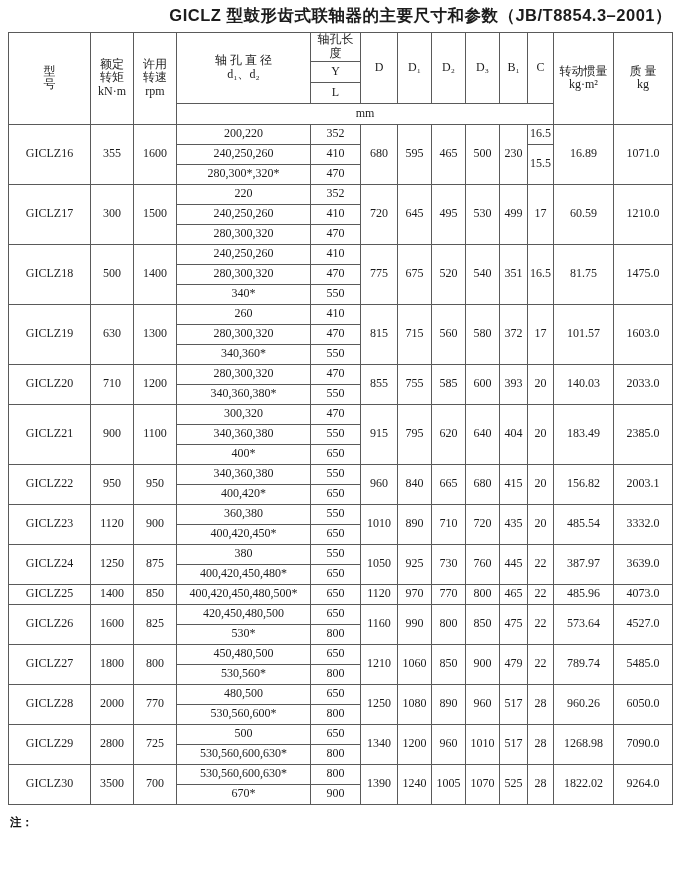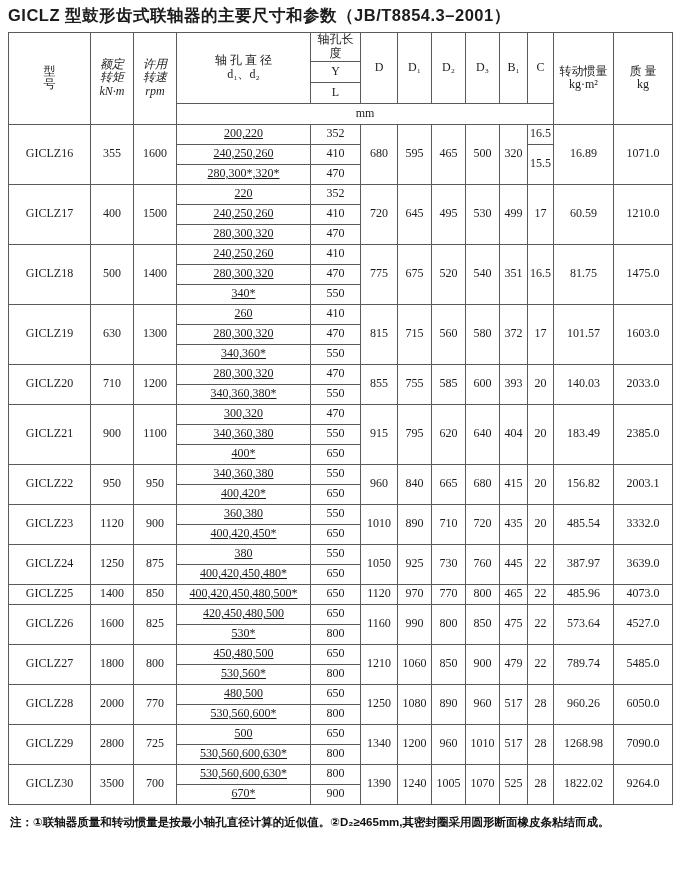--- a/index.html
+++ b/index.html
@@ -7,21 +7,21 @@
   body {
     width: 680px;
     font-family: "Liberation Serif", "DejaVu Serif", serif;
     color: #1c1c1c;
   }
   .page { width: 680px; padding: 3px 8px 6px 8px; }
   .title {
     font-family: "Liberation Sans", "DejaVu Sans", sans-serif;
     font-size: 16.5px;
     font-weight: bold;
-    text-align: left;
+    text-align: right;
     margin: 2px 0 5px 0;
     letter-spacing: 0.5px;
     white-space: nowrap;
   }
   table.spec {
     border-collapse: collapse;
     width: 664px;
     table-layout: fixed;
   }
   table.spec th, table.spec td {
@@ -31,23 +31,23 @@
     text-align: center;
     vertical-align: middle;
     padding: 0 2px;
     line-height: 1.15;
     overflow: hidden;
   }
   table.spec thead th { height: 21px; }
   table.spec tbody td { height: 20px; }
   .pre { white-space: pre-line; }
   .lh2 { line-height: 2.1; }
-  .lh16 { line-height: 1.55; font-style: italic; }
+  .lh16 { line-height: 1.55; }
   th.small { font-size: 10.5px; padding: 0; margin-top: 30px; }
-  td.bore { text-align: left; padding-left: 9px; white-space: nowrap; text-decoration: underline; }
+  td.bore { text-align: left; padding-left: 9px; white-space: nowrap; }
   .notes {
     display: flex;
     margin: 9px 2px 0 2px;
     font-family: "Liberation Sans", "DejaVu Sans", sans-serif;
     font-size: 11.5px;
     font-weight: bold;
     line-height: 1.55;
     color: #111;
   }
   .notes .prefix { flex: 0 0 auto; white-space: nowrap; }
@@ -114,37 +114,37 @@
         <tr>
           <td rowspan="3">GICLZ16</td>
           <td rowspan="3">355</td>
           <td rowspan="3">1600</td>
           <td class="bore">200,220</td>
           <td>352</td>
           <td rowspan="3">680</td>
           <td rowspan="3">595</td>
           <td rowspan="3">465</td>
           <td rowspan="3">500</td>
-          <td rowspan="3">320</td>
+          <td rowspan="3">230</td>
           <td>16.5</td>
           <td rowspan="3">16.89</td>
           <td rowspan="3">1071.0</td>
         </tr>
         <tr>
           <td class="bore">240,250,260</td>
           <td>410</td>
           <td rowspan="2">15.5</td>
         </tr>
         <tr>
           <td class="bore">280,300*,320*</td>
           <td>470</td>
         </tr>
         <tr>
           <td rowspan="3">GICLZ17</td>
-          <td rowspan="3">400</td>
+          <td rowspan="3">300</td>
           <td rowspan="3">1500</td>
           <td class="bore">220</td>
           <td>352</td>
           <td rowspan="3">720</td>
           <td rowspan="3">645</td>
           <td rowspan="3">495</td>
           <td rowspan="3">530</td>
           <td rowspan="3">499</td>
           <td rowspan="3">17</td>
           <td rowspan="3">60.59</td>
@@ -412,17 +412,16 @@
         <tr>
           <td class="bore">670*</td>
           <td>900</td>
         </tr>
       </tbody>
   </table>
 
   <div class="notes">
     <span class="prefix">注：</span>
     <div class="note-lines">
-      <div>①联轴器质量和转动惯量是按最小轴孔直径计算的近似值。②D₂≥465mm,其密封圈采用圆形断面橡皮条粘结而成。</div>
     </div>
   </div>
 
 </div>
 
 </body></html>

